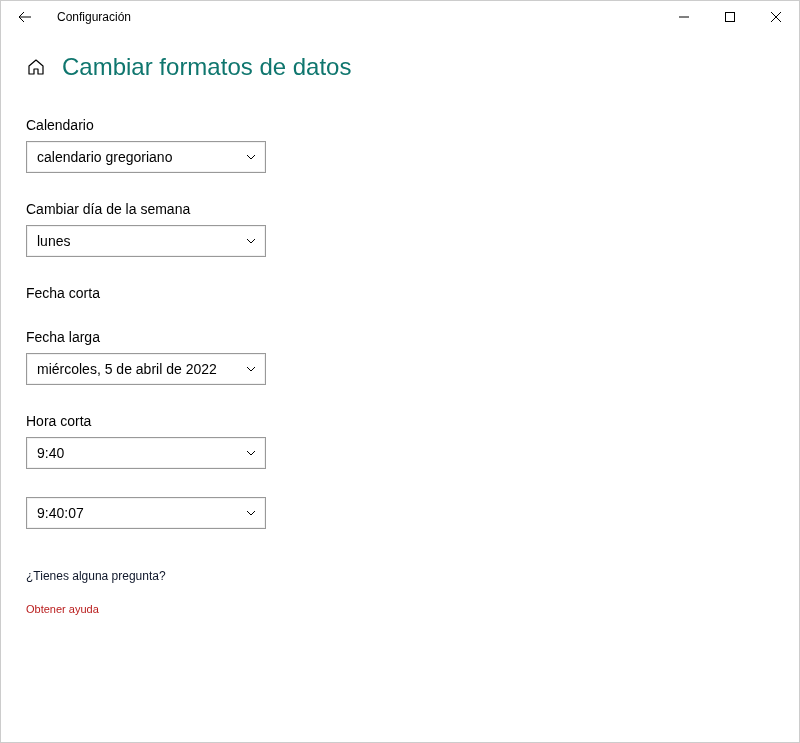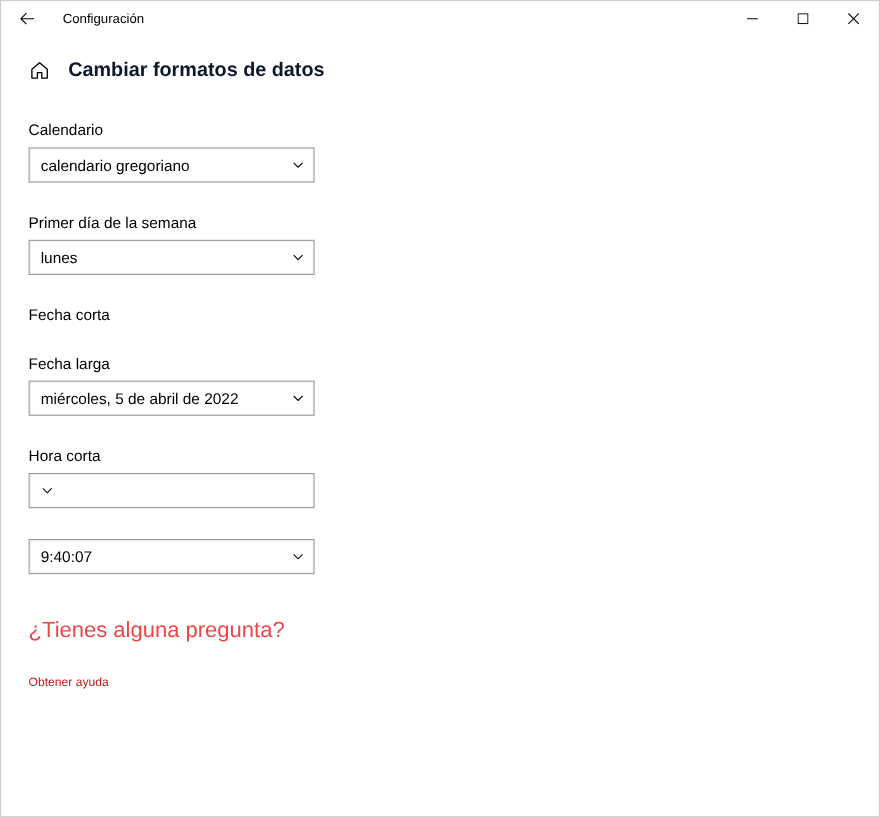--- a/index.html
+++ b/index.html
@@ -58,35 +58,35 @@
       margin-bottom: 36px;
     }
     .home-icon {
       width: 20px;
       height: 20px;
       display: flex;
       align-items: center;
       justify-content: center;
     }
     .page-title {
-      font-size: 18px;
-      font-weight: 700;
-      color: #0f172a;
+      font-size: 24px;
+      font-weight: 400;
+      color: #0f766e;
     }
     .field-group {
       margin-bottom: 28px;
     }
     .field-label {
       font-size: 14px;
       color: #000;
       margin-bottom: 8px;
       display: block;
     }
     .dropdown {
-      width: 260px;
+      width: 240px;
       height: 32px;
       border: 1px solid #999;
       background: #fff;
       display: flex;
       align-items: center;
       justify-content: space-between;
       padding: 0 8px 0 10px;
       font-size: 14px;
       color: #000;
       cursor: pointer;
@@ -99,24 +99,24 @@
       width: 12px;
       height: 12px;
       display: flex;
       align-items: center;
       justify-content: center;
     }
     .help-section {
       margin-top: 40px;
     }
     .help-heading {
-      font-size: 20px;
+      font-size: 12px;
       font-weight: 400;
-      color: #ef4444;
-      margin-bottom: 26px;
+      color: #0f172a;
+      margin-bottom: 16px;
     }
     .help-link {
       font-size: 11px;
       color: #b91c1c;
       text-decoration: none;
       cursor: pointer;
     }
   </style>
 </head>
 <body>
@@ -163,21 +163,21 @@
       <span class="dropdown-value">calendario gregoriano</span>
       <span class="chevron">
         <svg width="10" height="6" viewBox="0 0 10 6">
             <path d="M1 1 L5 5 L9 1" stroke="#000" stroke-width="1" fill="none"></path>
           </svg>
       </span>
     </div>
   </div>
 
   <div class="field-group">
-    <label class="field-label">Primer día de la semana</label>
+    <label class="field-label">Cambiar día de la semana</label>
     <div class="dropdown">
       <span class="dropdown-value">lunes</span>
       <span class="chevron">
         <svg width="10" height="6" viewBox="0 0 10 6">
             <path d="M1 1 L5 5 L9 1" stroke="#000" stroke-width="1" fill="none"></path>
           </svg>
       </span>
     </div>
   </div>
 
@@ -193,20 +193,21 @@
         <svg width="10" height="6" viewBox="0 0 10 6">
             <path d="M1 1 L5 5 L9 1" stroke="#000" stroke-width="1" fill="none"></path>
           </svg>
       </span>
     </div>
   </div>
 
   <div class="field-group">
     <label class="field-label">Hora corta</label>
     <div class="dropdown">
+      <span class="dropdown-value">9:40</span>
       <span class="chevron">
         <svg width="10" height="6" viewBox="0 0 10 6">
             <path d="M1 1 L5 5 L9 1" stroke="#000" stroke-width="1" fill="none"></path>
           </svg>
       </span>
     </div>
   </div>
 
   <div class="field-group">
     <div class="dropdown">

